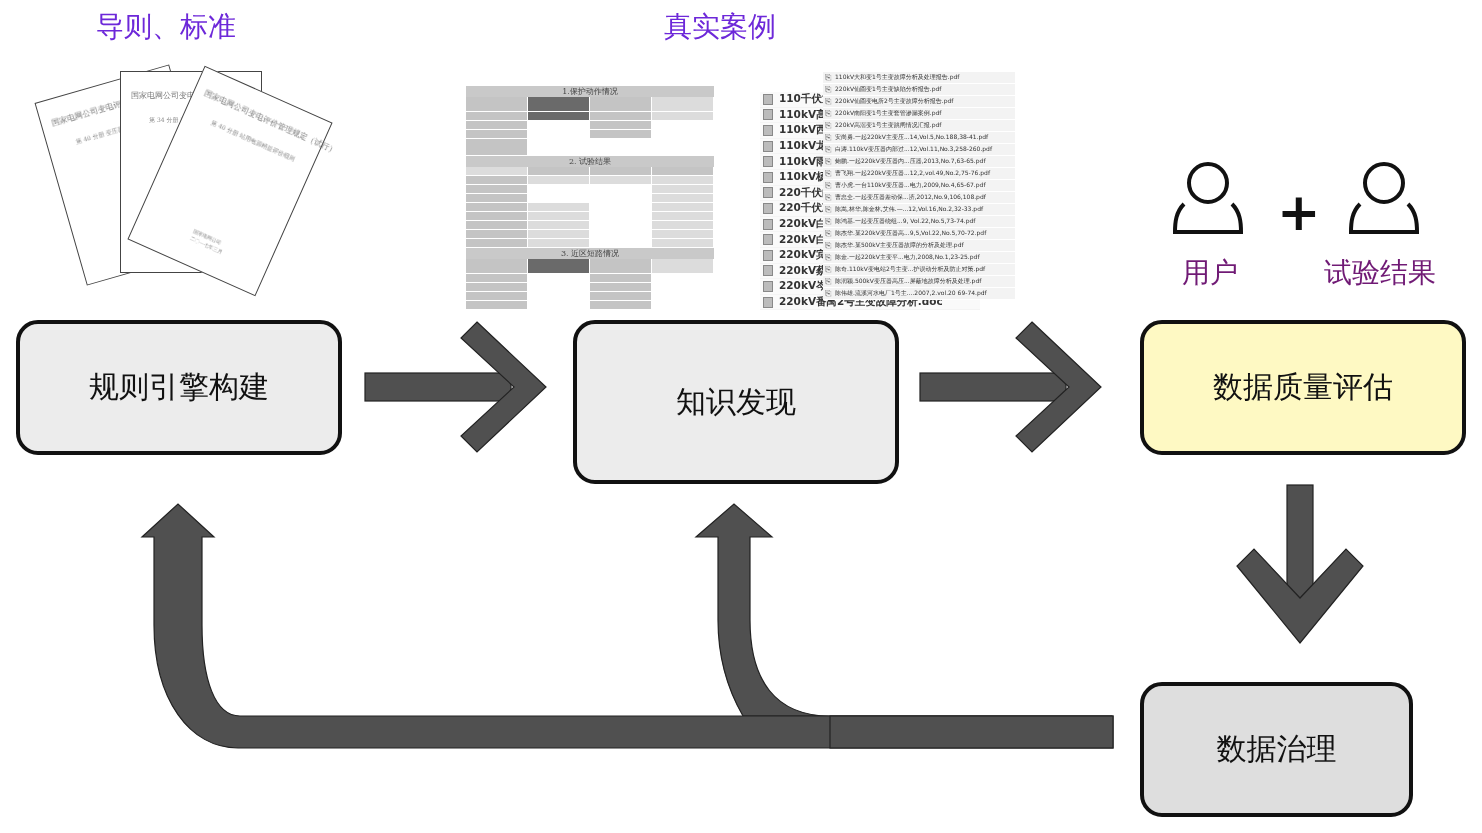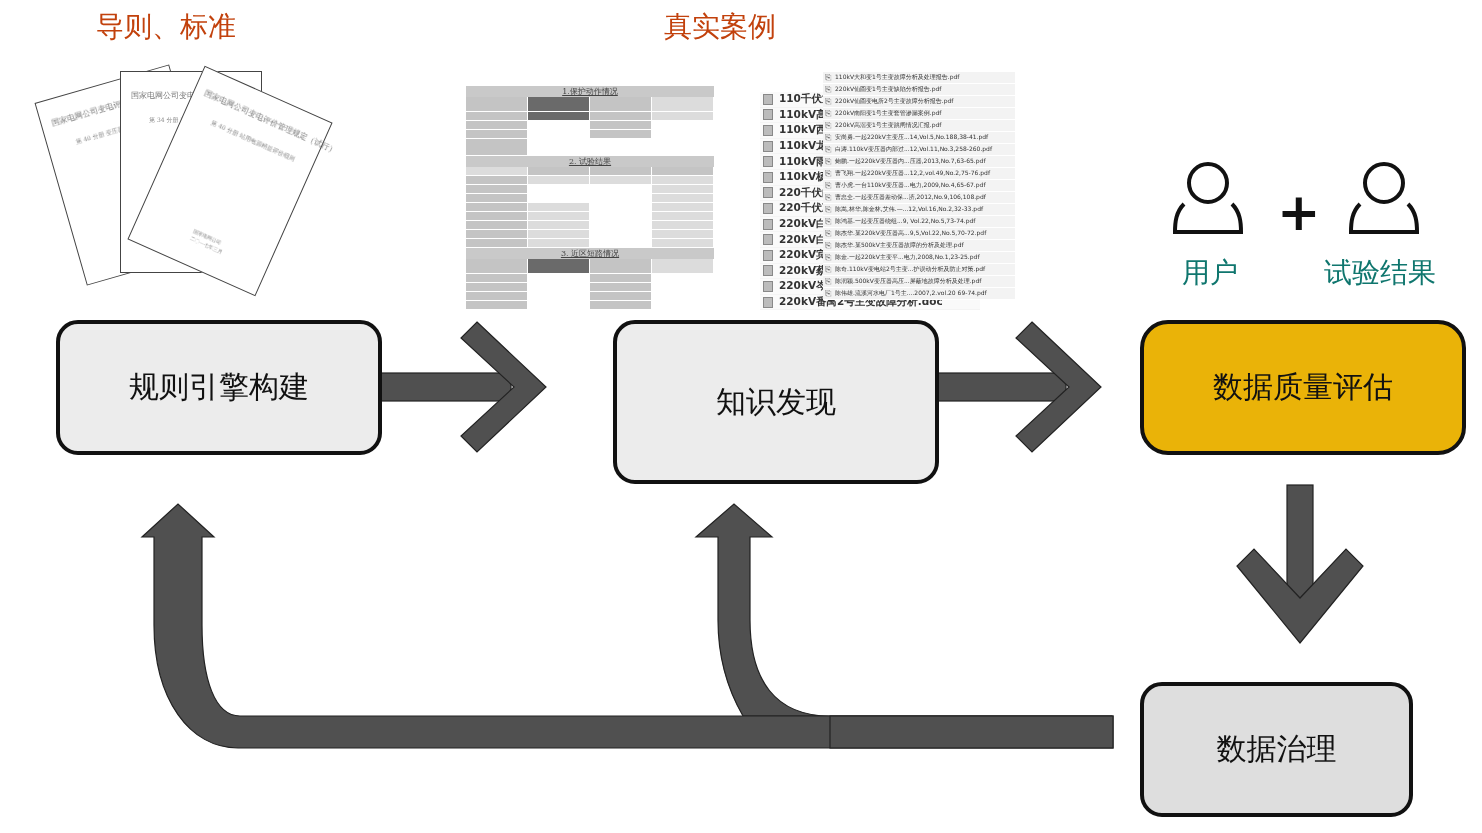--- a/index.html
+++ b/index.html
@@ -1,63 +1,63 @@
 <!DOCTYPE html>
 <html><head>
 <meta charset="utf-8">
 <style>
   html, body { margin: 0; padding: 0; background: #ffffff; }
   body { width: 1482px; height: 833px; position: relative; overflow: hidden;
          font-family: "DejaVu Serif", "Liberation Serif", serif; color: #111; }
   .abs { position: absolute; }
-  .title { font-size: 28px; color: #c2410c; white-space: nowrap; }
+  .title { font-size: 28px; color: #6d28d9; white-space: nowrap; }
   .box { position: absolute; border: 4px solid #111; border-radius: 22px;
          display: flex; align-items: center; justify-content: center;
          font-size: 30px; color: #111; box-sizing: border-box; }
-  .box.light { background: #ececec; margin-left: 40px; }
-  .box.mid { background: #eab308; border-radius: 28px; }
+  .box.light { background: #ececec; }
+  .box.mid { background: #fef9c3; }
   .box.dark { background: #dedede; }
   svg.overlay { position: absolute; left: 0; top: 0; }
   .arrow { fill: #505050; stroke: #222; stroke-width: 1.2; }
 
   
   .doc { position: absolute; width: 140px; height: 190px; background: #fff;
          border: 1.5px solid #444; box-sizing: border-box; transform-origin: center; }
   .doc .l1 { position: absolute; left: 10px; top: 18px; font-size: 8px; color: #777;
              filter: blur(0.6px); white-space: nowrap; }
   .doc .l2 { position: absolute; left: 28px; top: 44px; font-size: 6px; color: #888;
              filter: blur(0.6px); white-space: nowrap; }
   .doc .l3 { position: absolute; left: 56px; top: 150px; font-size: 5px; color: #888;
              filter: blur(0.6px); white-space: nowrap; line-height: 8px; }
 
   
   .tbl { position: absolute; left: 466px; top: 86px; width: 248px; height: 212px;
          background: #e2e2e2; filter: blur(0.5px); font-size: 5px; color: #666; }
   .tbl .sec { background: #c9c9c9; height: 11px; font-size: 8px; color: #444;
-              text-align: center; line-height: 11px; text-decoration: underline; }
+              text-align: center; line-height: 11px; }
   .tbl .row { display: flex; height: 8px; border-bottom: 1px solid #fff; }
   .tbl .c { flex: 1; border-right: 1px solid #fff; overflow: hidden; white-space: nowrap; text-align: center; line-height: 8px; }
   .tbl .c.k { background: #c4c4c4; }
   .tbl .c.w { background: #ffffff; }
   .tbl .c.d { background: #6a6a6a; color: #ddd; }
   .tbl .c.g { background: #dcdcdc; }
 
   
   .filelist-back { position: absolute; left: 760px; top: 92px; width: 220px; }
   .filelist-back .fi { display: flex; align-items: center; height: 14.6px;
       border-bottom: 1px solid #f4f4f4; background: #fafafa; font-size: 10.5px; color: #333;
       font-family: "DejaVu Sans", sans-serif; font-weight: bold; white-space: nowrap; overflow: hidden; filter: blur(0.35px); }
   .filelist-back .fi .ic { width: 8px; height: 9px; background: #bbb; margin: 0 6px 0 3px; border: 1px solid #888; }
   .filelist-front { position: absolute; left: 823px; top: 72px; width: 192px; }
   .filelist-front .fi { display: flex; align-items: center; height: 11px; background: #f3f3f3;
       border-bottom: 1px solid #fff; font-size: 6px; color: #333; white-space: nowrap; overflow: hidden;
       font-family: "DejaVu Sans", sans-serif; filter: blur(0.3px); }
   .filelist-front .fi .ic { width: 6px; font-size: 8px; color: #555; margin: 0 4px 0 2px; }
 
-  .label { font-size: 28px; color: #0f766e; white-space: nowrap; }
+  .label { font-size: 28px; color: #701a75; white-space: nowrap; }
 </style>
 </head>
 <body>
 
 <div class="abs title" style="left:96px; top:8px;">导则、标准</div>
 <div class="abs title" style="left:664px; top:8px;font-family:Liberation Mono, monospace;">真实案例</div>
 
 <div>
   <div class="doc" style="left:58px; top:80px; transform: rotate(-16deg);">
     <div class="l1">国家电网公司变电评价管理规定</div>

